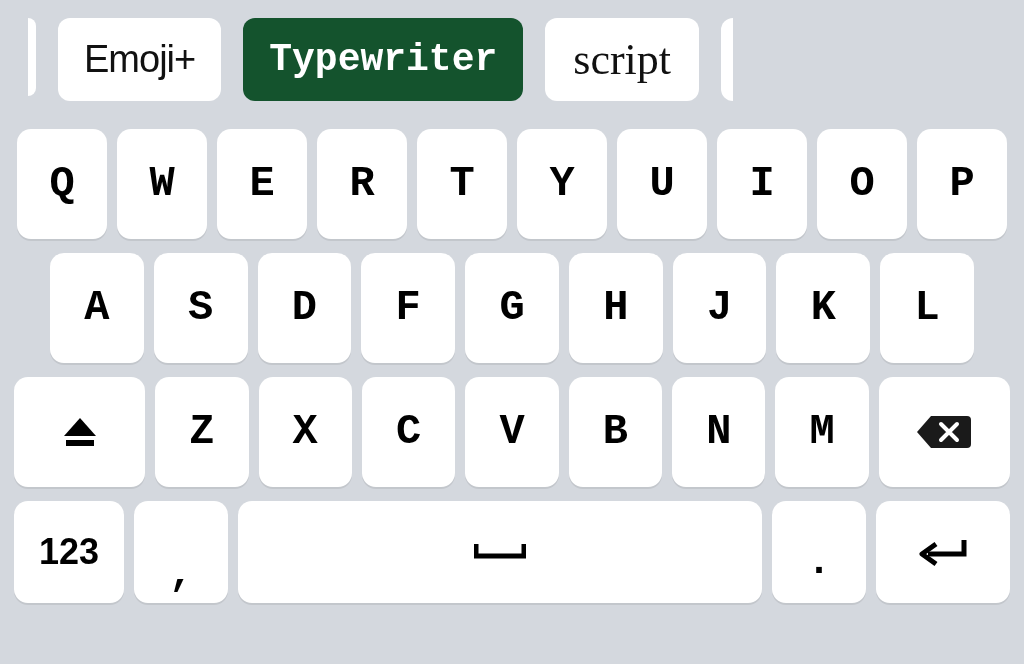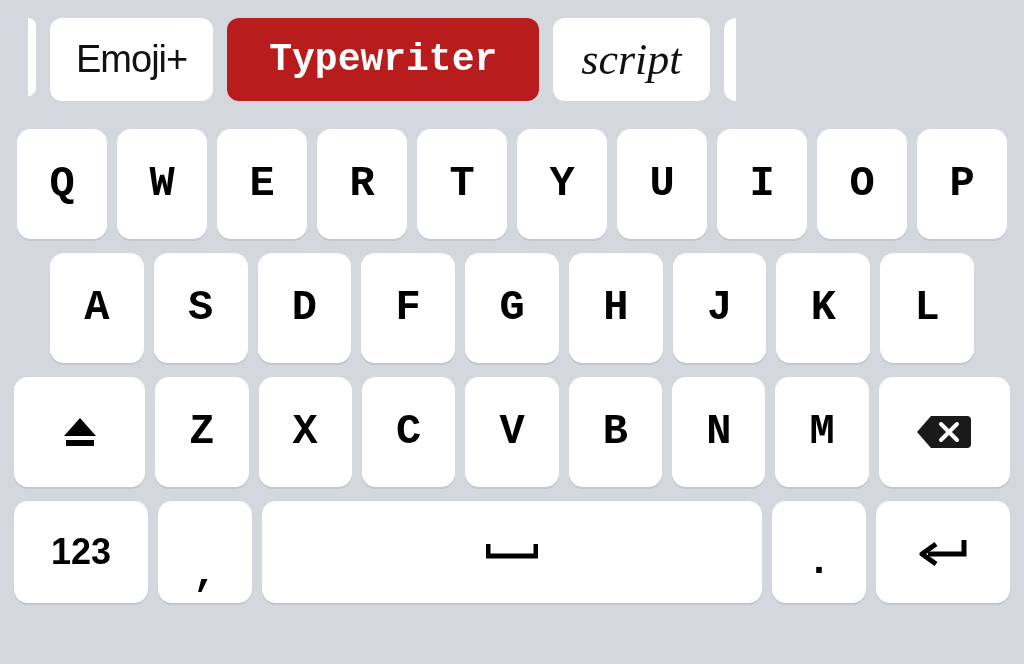--- a/index.html
+++ b/index.html
@@ -5,46 +5,46 @@
     * { margin: 0; padding: 0; box-sizing: border-box; }
     body {
       width: 1024px;
       height: 664px;
       background: #d4d8de;
       font-family: "Courier New", monospace;
       overflow: hidden;
     }
     .font-tabs {
       display: flex;
-      gap: 14px;
+      gap: 22px;
       padding: 18px 28px 20px 28px;
       background: #d4d8de;
     }
     .font-tab {
       background: #fff;
       border-radius: 12px;
       padding: 20px 26px;
       font-size: 38px;
       color: #111;
       display: flex;
       align-items: center;
       justify-content: center;
       cursor: pointer;
       white-space: nowrap;
     }
     .font-tab.emoji { font-family: Arial, sans-serif; font-weight: 500; letter-spacing: -1px; }
     .font-tab.outline { font-family: Georgia, serif; }
     .font-tab.typewriter {
-      background: #b91c1c;
+      background: #14532d;
       color: #fff;
       font-family: "Courier New", monospace;
       font-weight: bold;
-      padding: 20px 42px;
+      padding: 20px 26px;
     }
-    .font-tab.script { font-family: "Brush Script MT", cursive; font-style: italic; font-size: 44px; padding: 14px 28px; }
+    .font-tab.script { font-family: "Brush Script MT", cursive; font-size: 44px; padding: 14px 28px; }
     .font-tab.partial {
       width: 12px;
       padding: 20px 4px;
       border-radius: 12px 0 0 12px;
     }
     .partial-left {
       width: 8px;
       background: #fff;
       border-radius: 0 12px 12px 0;
       height: 78px;
@@ -72,21 +72,21 @@
       height: 110px;
       box-shadow: 0 2px 0 rgba(0,0,0,0.08);
     }
     .row1 .key { width: 90px; }
     .row2 { padding: 0 36px; }
     .row2 .key { width: 94px; }
     .row3 .key { width: 94px; }
     .row3 .key.shift, .row3 .key.backspace { width: 132px; }
     .row4 { margin-bottom: 0; }
     .row4 .key { height: 102px; }
-    .row4 .key.numswitch { width: 134px; font-family: Arial, sans-serif; font-size: 36px; }
+    .row4 .key.numswitch { width: 110px; font-family: Arial, sans-serif; font-size: 36px; }
     .row4 .key.comma { width: 94px; position: relative; }
     .row4 .key.comma span { position: absolute; bottom: 6px; font-size: 40px; }
     .row4 .key.space { flex: 1; }
     .row4 .key.period { width: 94px; position: relative; }
     .row4 .key.period span { position: absolute; bottom: 18px; font-size: 40px; }
     .row4 .key.enter { width: 134px; }
     .shift-icon {
       display: flex;
       flex-direction: column;
       align-items: center;

